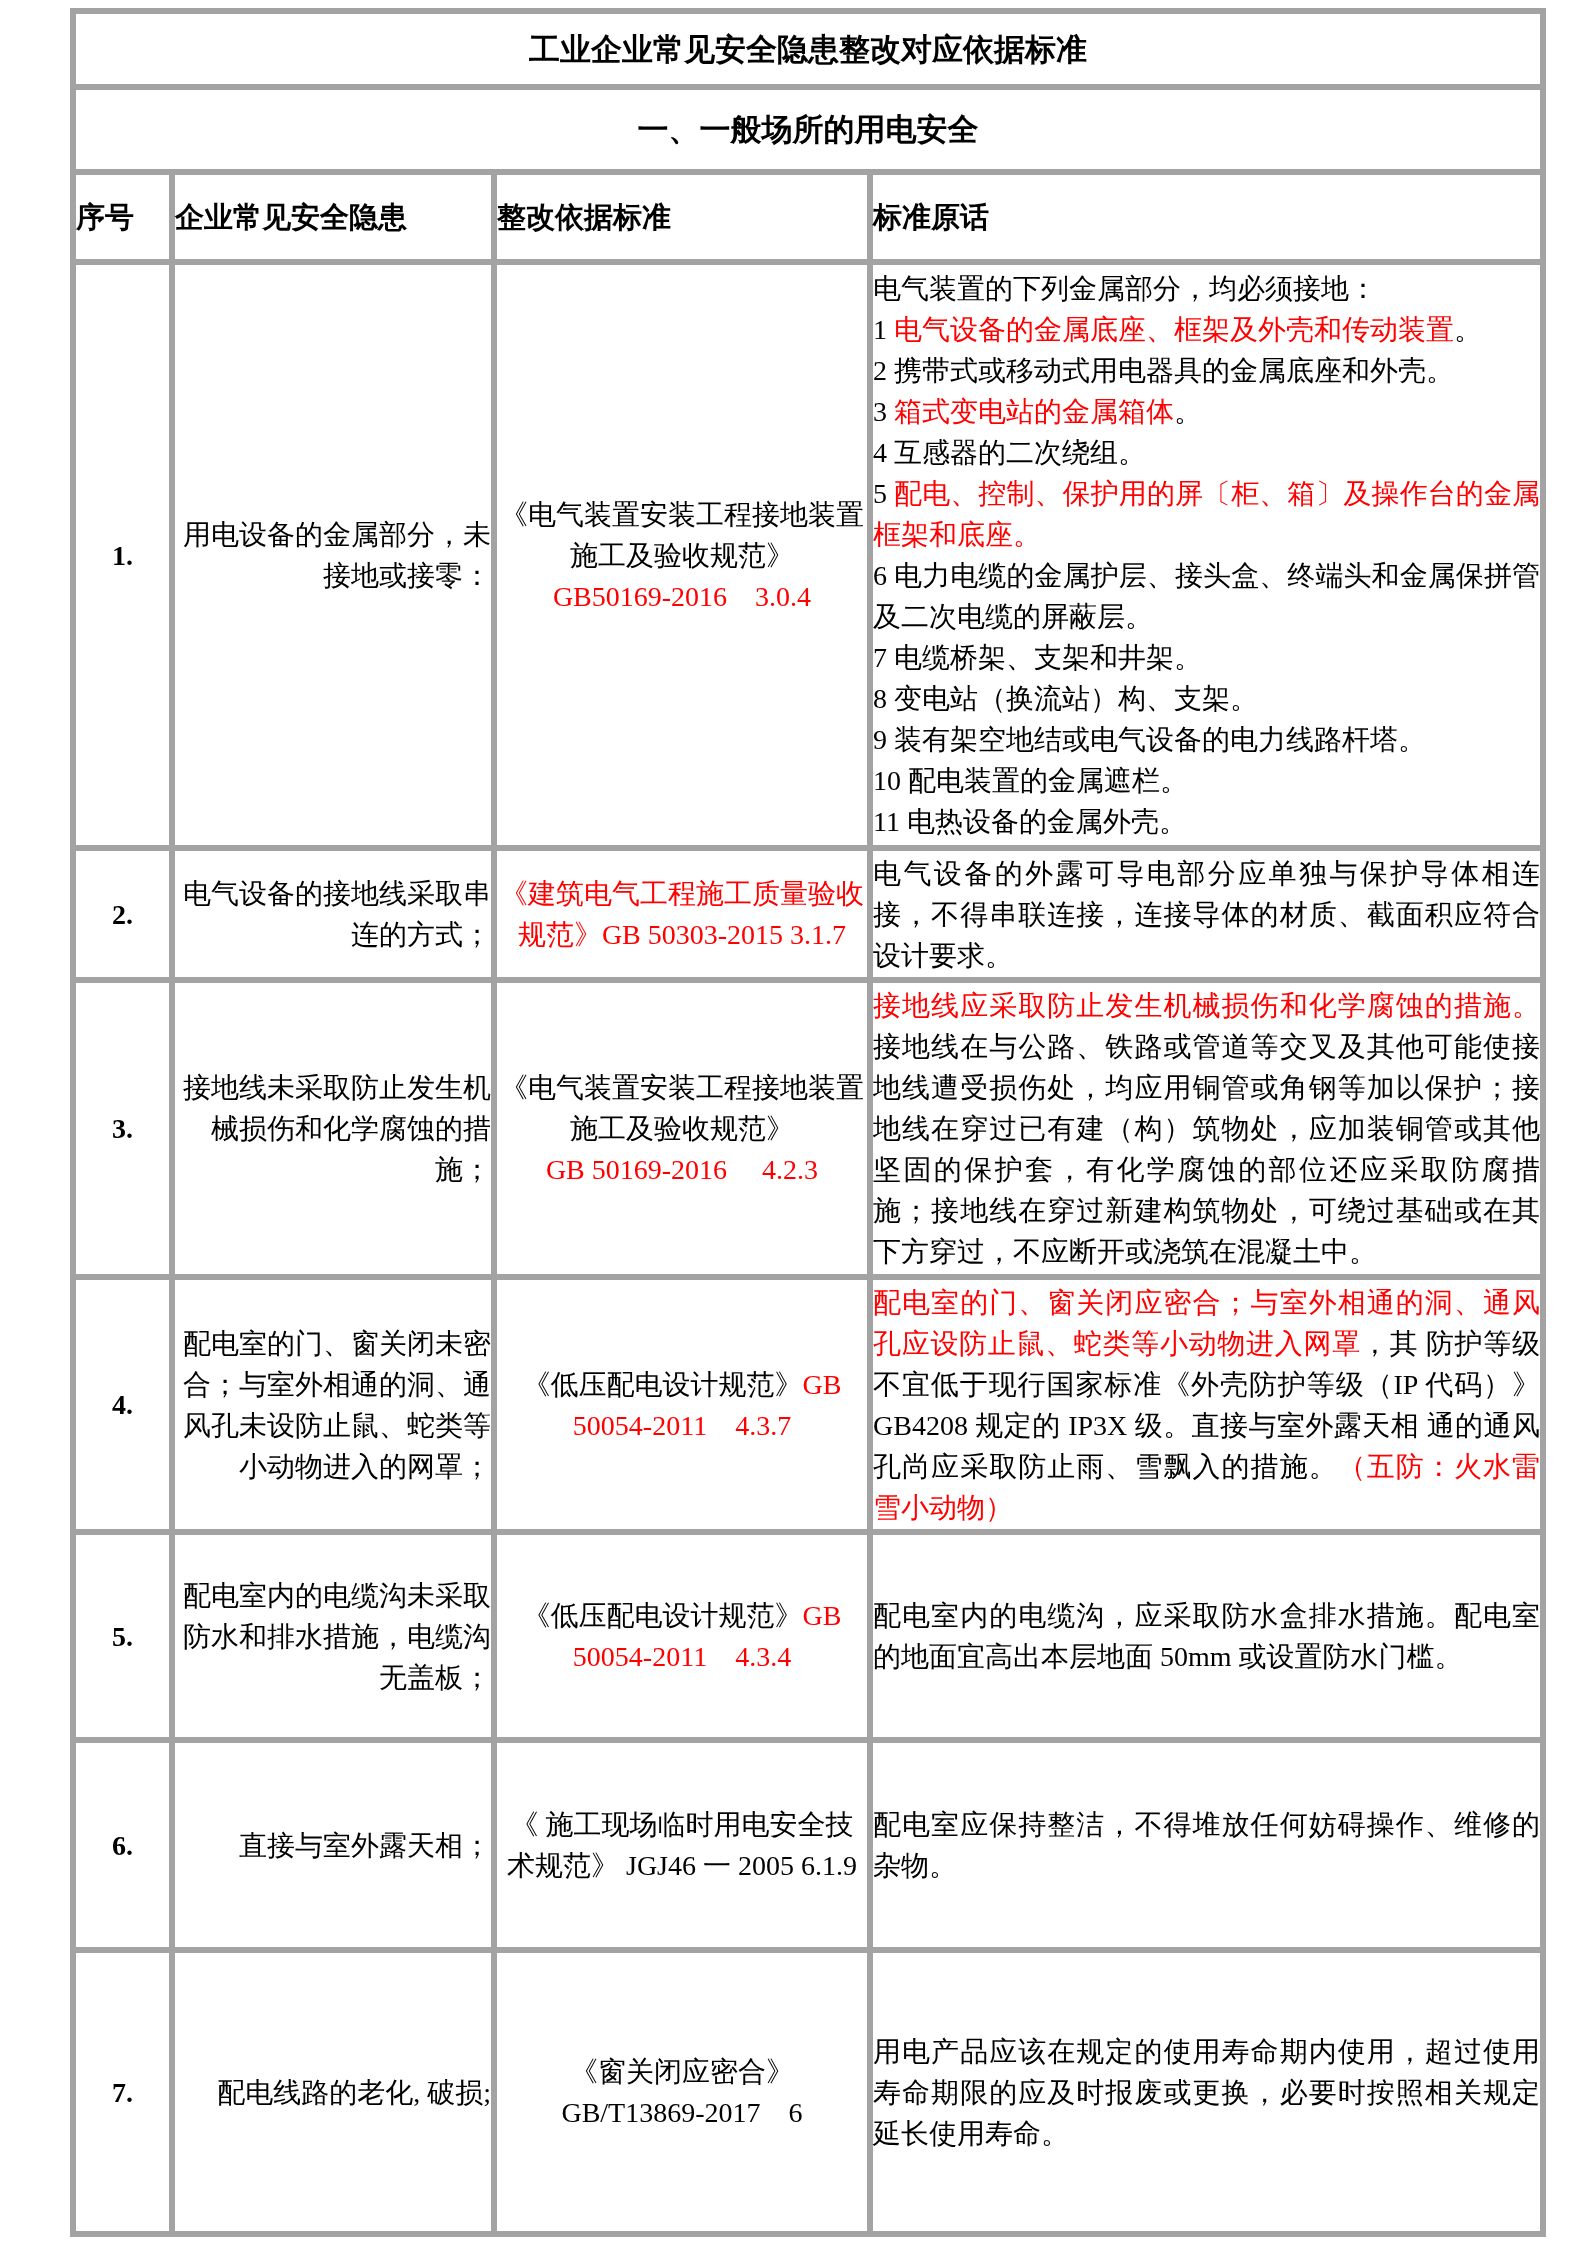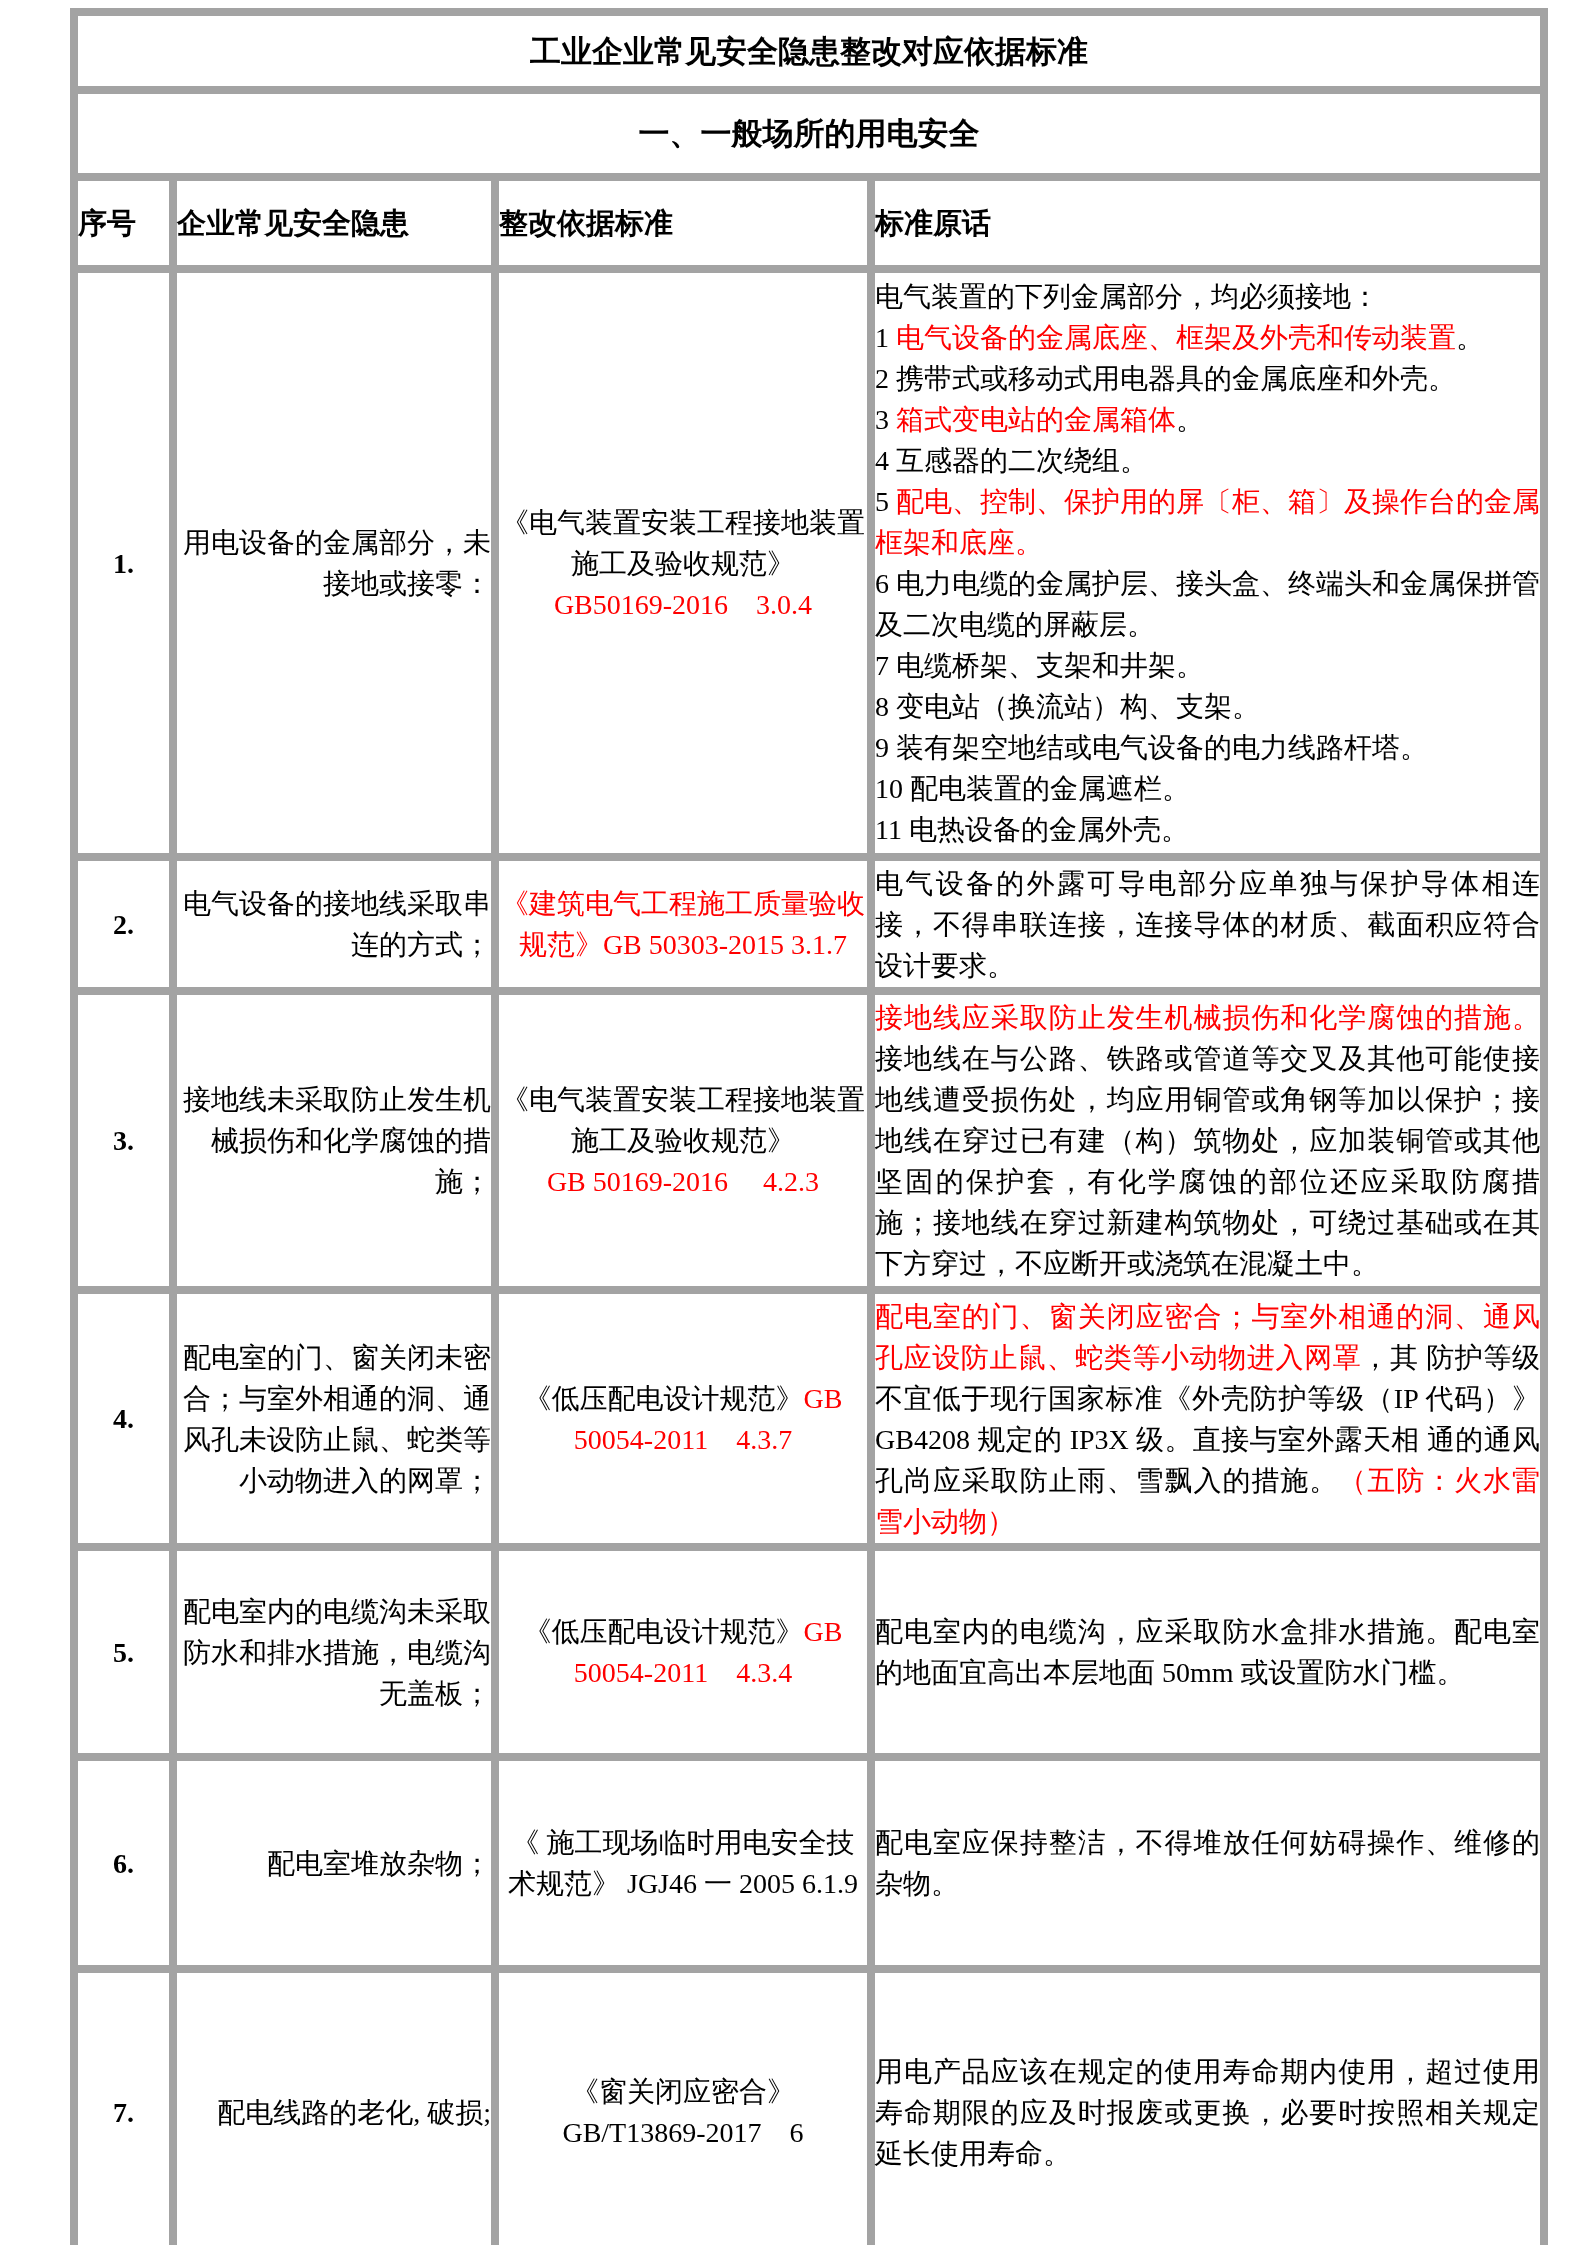--- a/index.html
+++ b/index.html
@@ -14,21 +14,21 @@
   table.main{
     position:absolute;
     left:70px;
     top:8px;
     width:1470px;
     border-collapse:collapse;
     table-layout:fixed;
     border:3px solid #000;
   }
   table.main td, table.main th{
-    border:8px solid #a3a3a3;
+    border:6px solid #a3a3a3;
     padding:0;
     vertical-align:middle;
     font-size:28px;
     line-height:41px;
     word-break:break-word;
   }
   col.c1{width:99px;}
   col.c2{width:322px;}
   col.c3{width:376px;}
   col.c4{width:673px;}
@@ -143,21 +143,21 @@
       <td class="c-basis">
             <div class="line"><span>《低压配电设计规范》</span><span class="red">GB 50054-2011　4.3.4</span></div>
           </td>
       <td class="c-text">
             <div class="line"><span>配电室内的电缆沟，应采取防水盒排水措施。配电室的地面宜高出本层地面 50mm 或设置防水门槛。</span></div>
           </td>
     </tr>
 
     <tr class="r6">
       <td class="c-no">6.</td>
-      <td class="c-hazard">配电室堆放杂物；</td>
+      <td class="c-hazard">直接与室外露天相；</td>
       <td class="c-basis">
             <div class="line"><span>《 施工现场临时用电安全技术规范》 JGJ46 一 2005 6.1.9</span></div>
           </td>
       <td class="c-text">
             <div class="line"><span>配电室应保持整洁，不得堆放任何妨碍操作、维修的杂物。</span></div>
           </td>
     </tr>
 
     <tr class="r7">
       <td class="c-no">7.</td>

